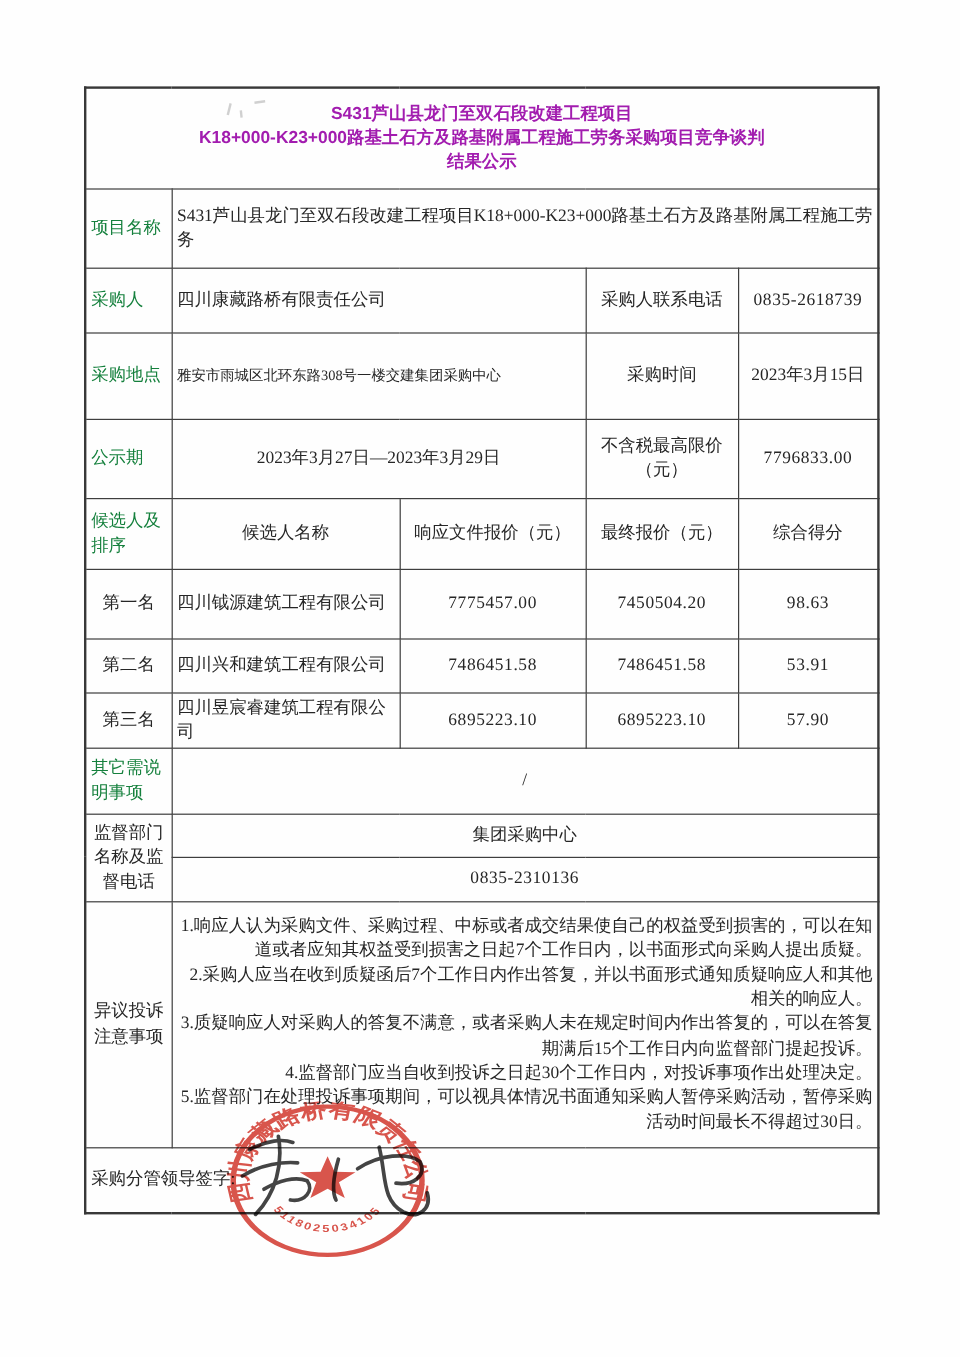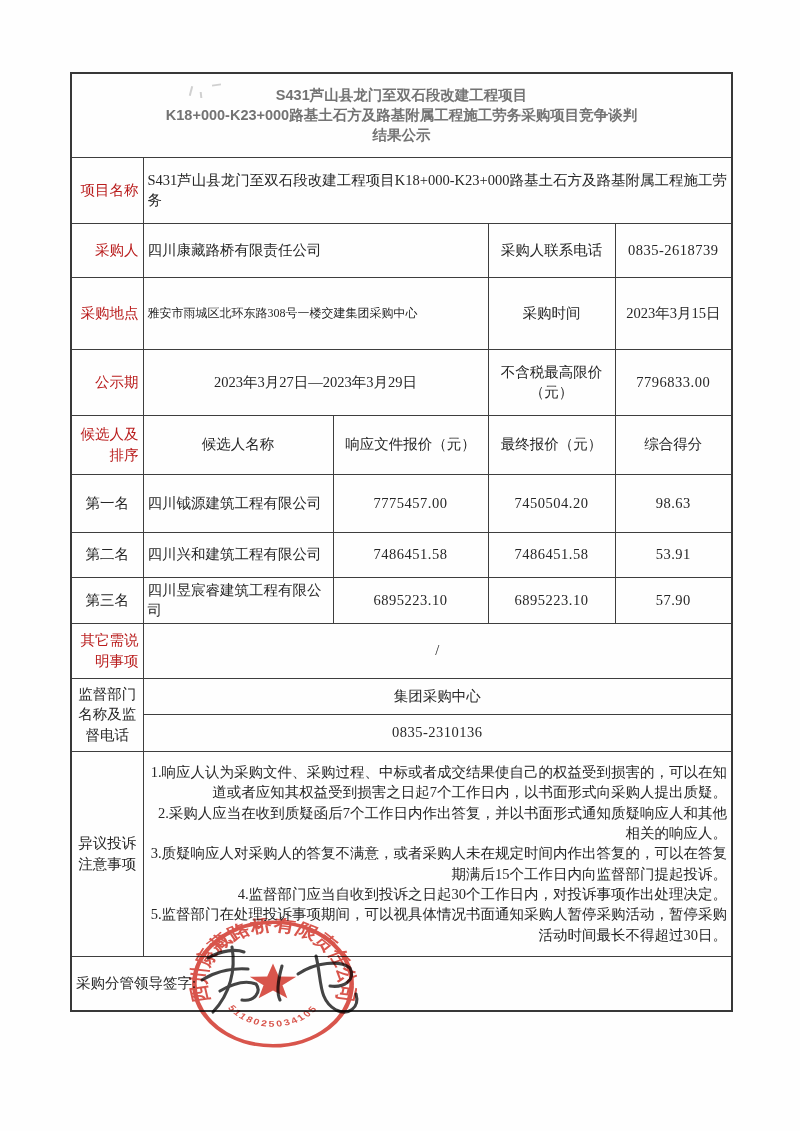--- a/index.html
+++ b/index.html
@@ -27,24 +27,24 @@
     vertical-align:middle;
     word-break:break-all;
   }
   .preline{white-space:pre-line;}
   td.title-cell{
     text-align:center;
     font-family:"Liberation Sans","DejaVu Sans",sans-serif;
     font-weight:700;
     font-size:19px;
     line-height:1.5;
-    color:#737373;
+    color:#a21caf;
     padding:6px 4px;
   }
-  td.lab{ text-align:right; padding-left:5px; color:#b91c1c;}
+  td.lab{ text-align:left; padding-left:5px; color:#15803d;}
   td.lab-c{ text-align:center;font-family:Liberation Serif, serif;}
   td.val-l{ text-align:left; padding-left:6px;}
   td.val-c{ text-align:center;}
   td.projname{ font-size:15px; padding:4px 6px; text-align:left;}
   td.num{ text-align:center; font-family:"Liberation Serif","DejaVu Serif",serif; letter-spacing:0.5px;}
   td.complaint{
     vertical-align:top;
     text-align:right;
     padding:8px 10px 4px 10px;
     line-height:1.5;

